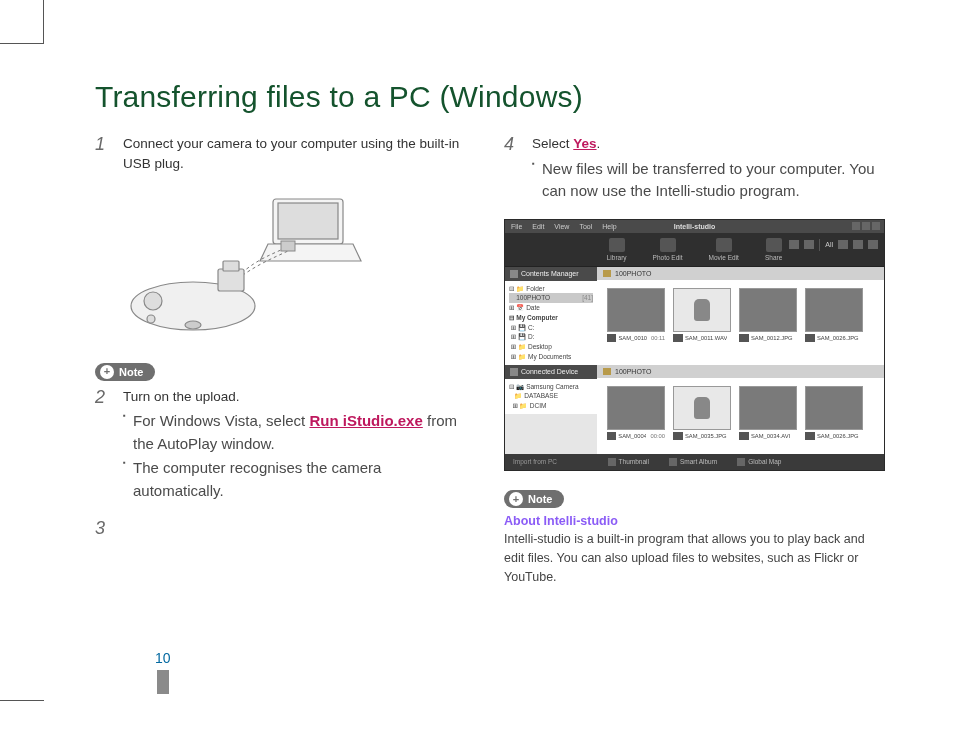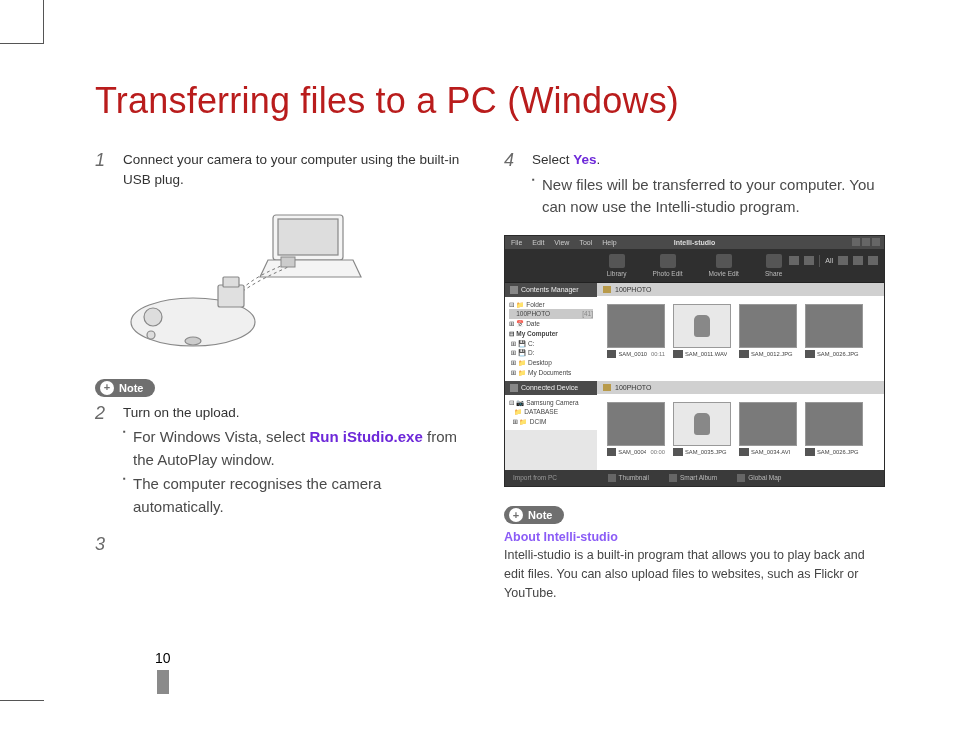--- a/index.html
+++ b/index.html
@@ -17,25 +17,25 @@
   .crop-h { position: absolute; left: 0; top: 43px; width: 44px; height: 1px; background: #555; }
   .crop-bl-h { position: absolute; left: 0; top: 700px; width: 44px; height: 1px; background: #555; }
 
   .page {
     position: absolute;
     left: 95px;
     top: 80px;
     width: 790px;
   }
   .title {
-    font-size: 36px;
+    font-size: 30px;
     font-weight: 300;
-    color: #b91c1c;
+    color: #14532d;
     letter-spacing: 0.2px;
-    margin-bottom: 28px;
+    margin-bottom: 20px;
   }
   .cols {
     display: flex;
     gap: 28px;
   }
   .col { flex: 1 1 0; min-width: 0; }
 
   .step { display: flex; gap: 12px; margin-bottom: 14px; }
   .step-num {
     font-size: 18px;
@@ -62,21 +62,21 @@
     margin-bottom: 2px;
   }
   .bullets li::before {
     content: "▪";
     position: absolute;
     left: 0;
     top: 0;
     font-size: 8px;
     color: #555;
   }
-  b, strong { font-weight: 700; color: #6d28d9; }
+  b, strong { font-weight: 700; color: #be185d; text-decoration: underline; }
 
   .diagram {
     margin: 8px 0 16px 28px;
   }
 
   .note-pill {
     display: inline-flex;
     align-items: center;
     gap: 5px;
     background: #6f6f6f;
@@ -169,21 +169,21 @@
   }
   .app-footer .fbtn { display: flex; align-items: center; gap: 3px; }
   .app-footer .fbtn .fic { width:8px; height:8px; background:#666; display:inline-block; }
   .app-footer .left { position:absolute; left:8px; top:4px; color:#999; }
 
   .page-num {
     position: absolute;
     left: 155px;
     top: 650px;
     font-size: 14px;
-    color: #000000;
+    color: #0369a1;
   }
   .page-tab {
     position: absolute;
     left: 157px;
     top: 670px;
     width: 12px;
     height: 24px;
     background: #8a8a8a;
   }
 </style>

